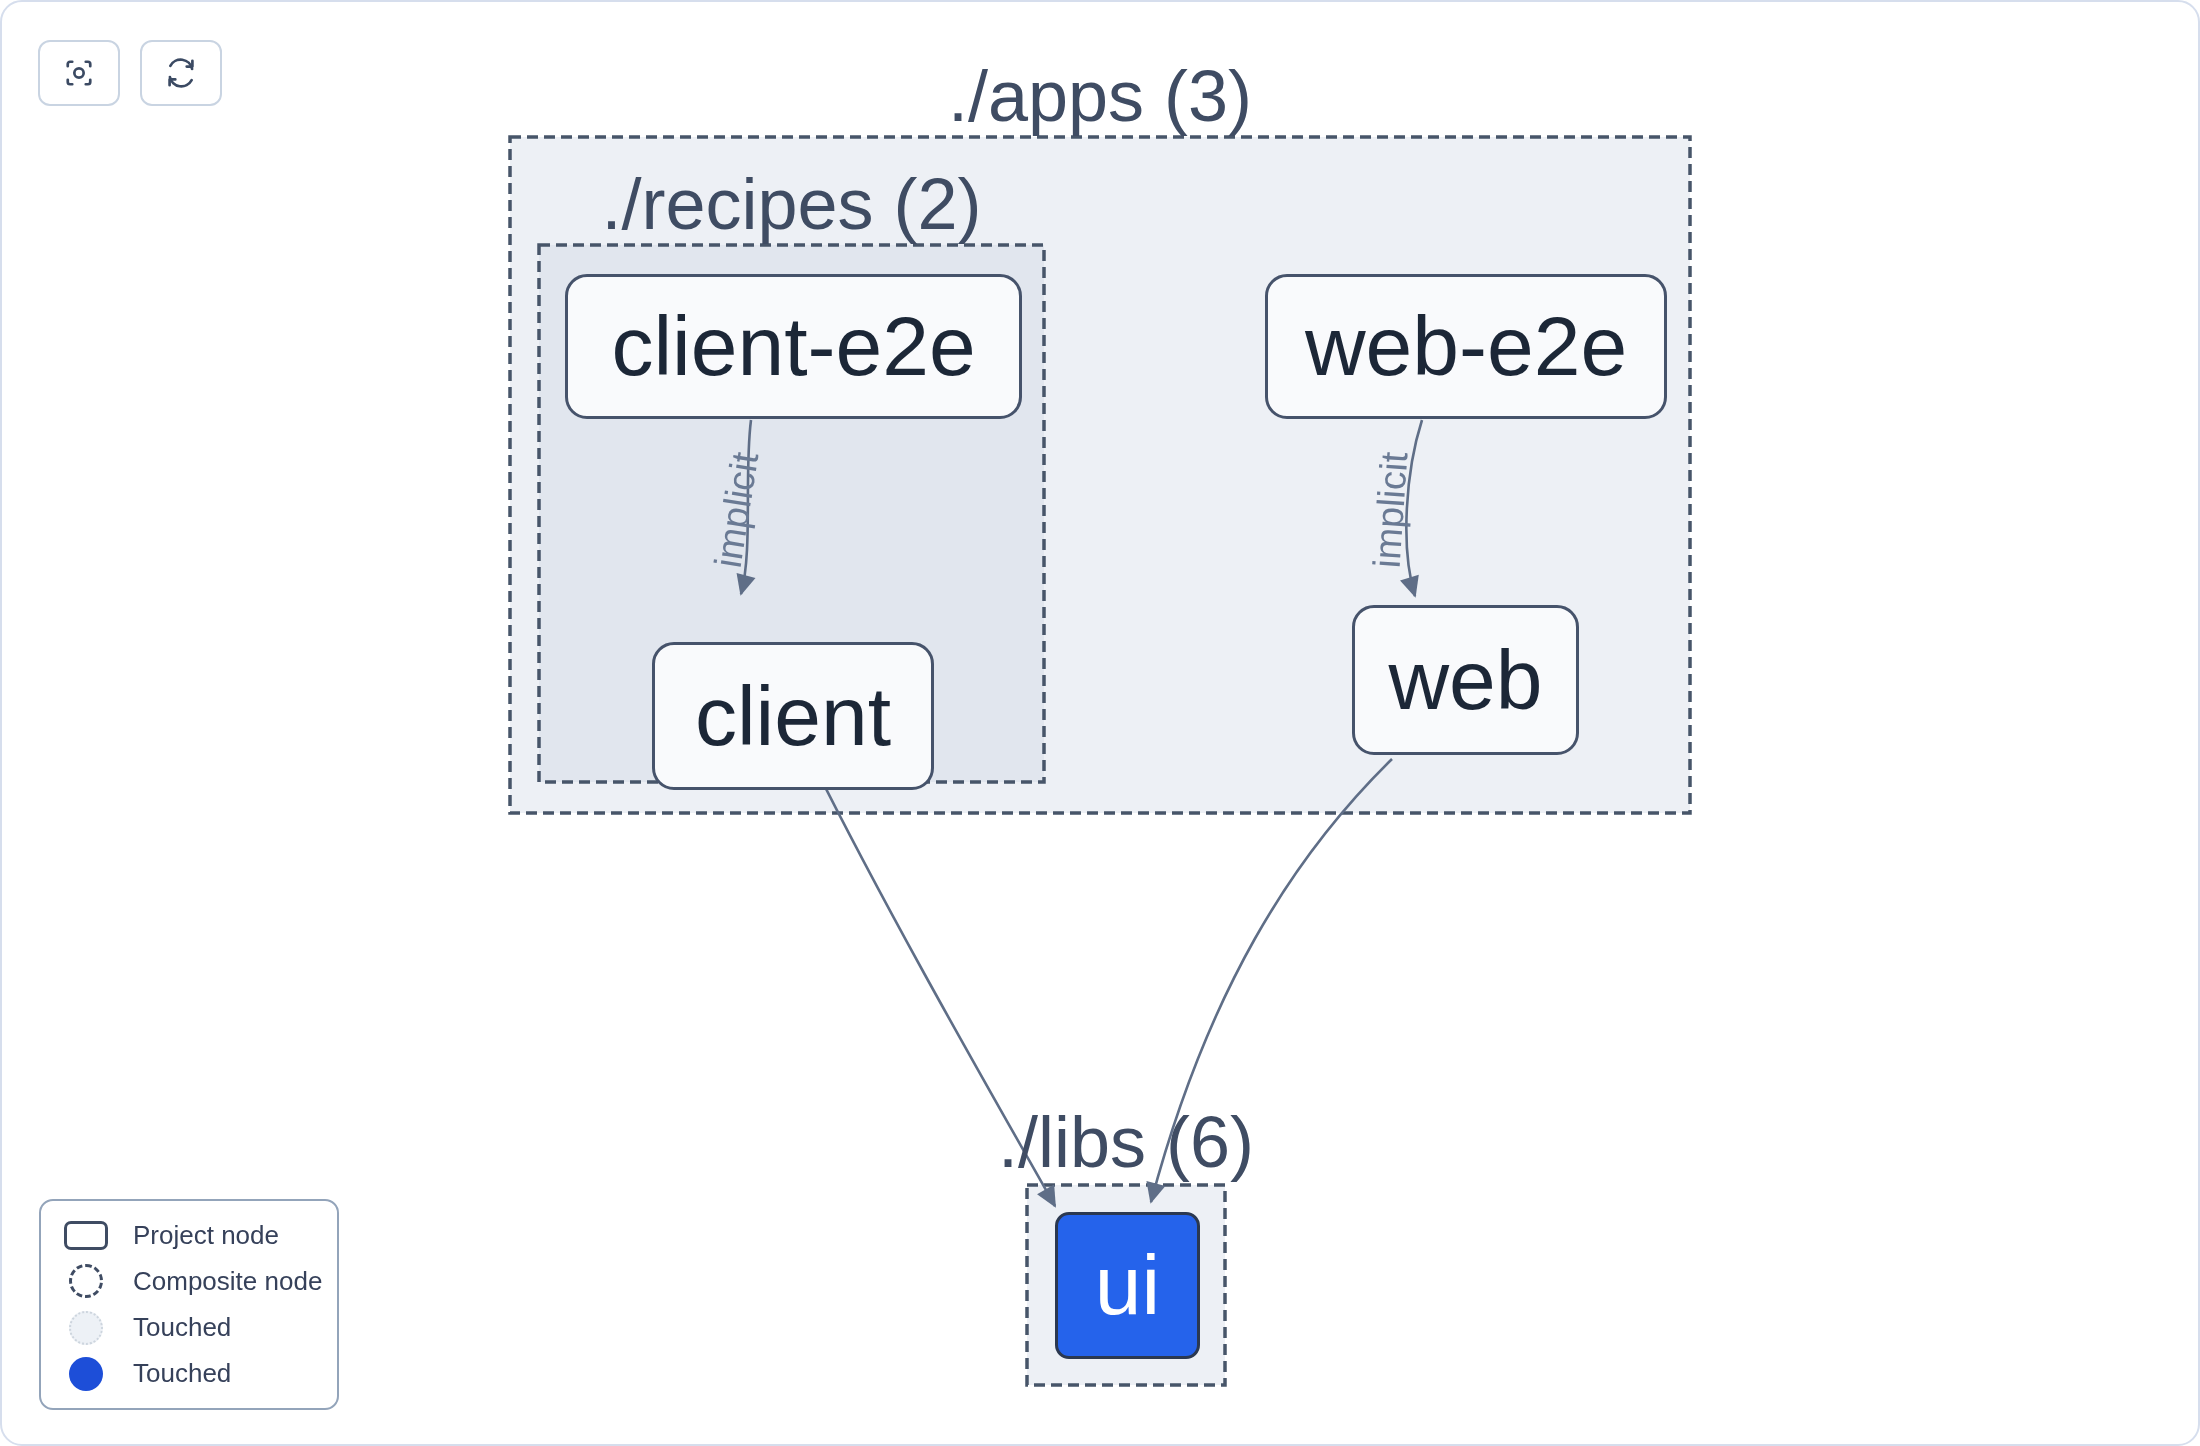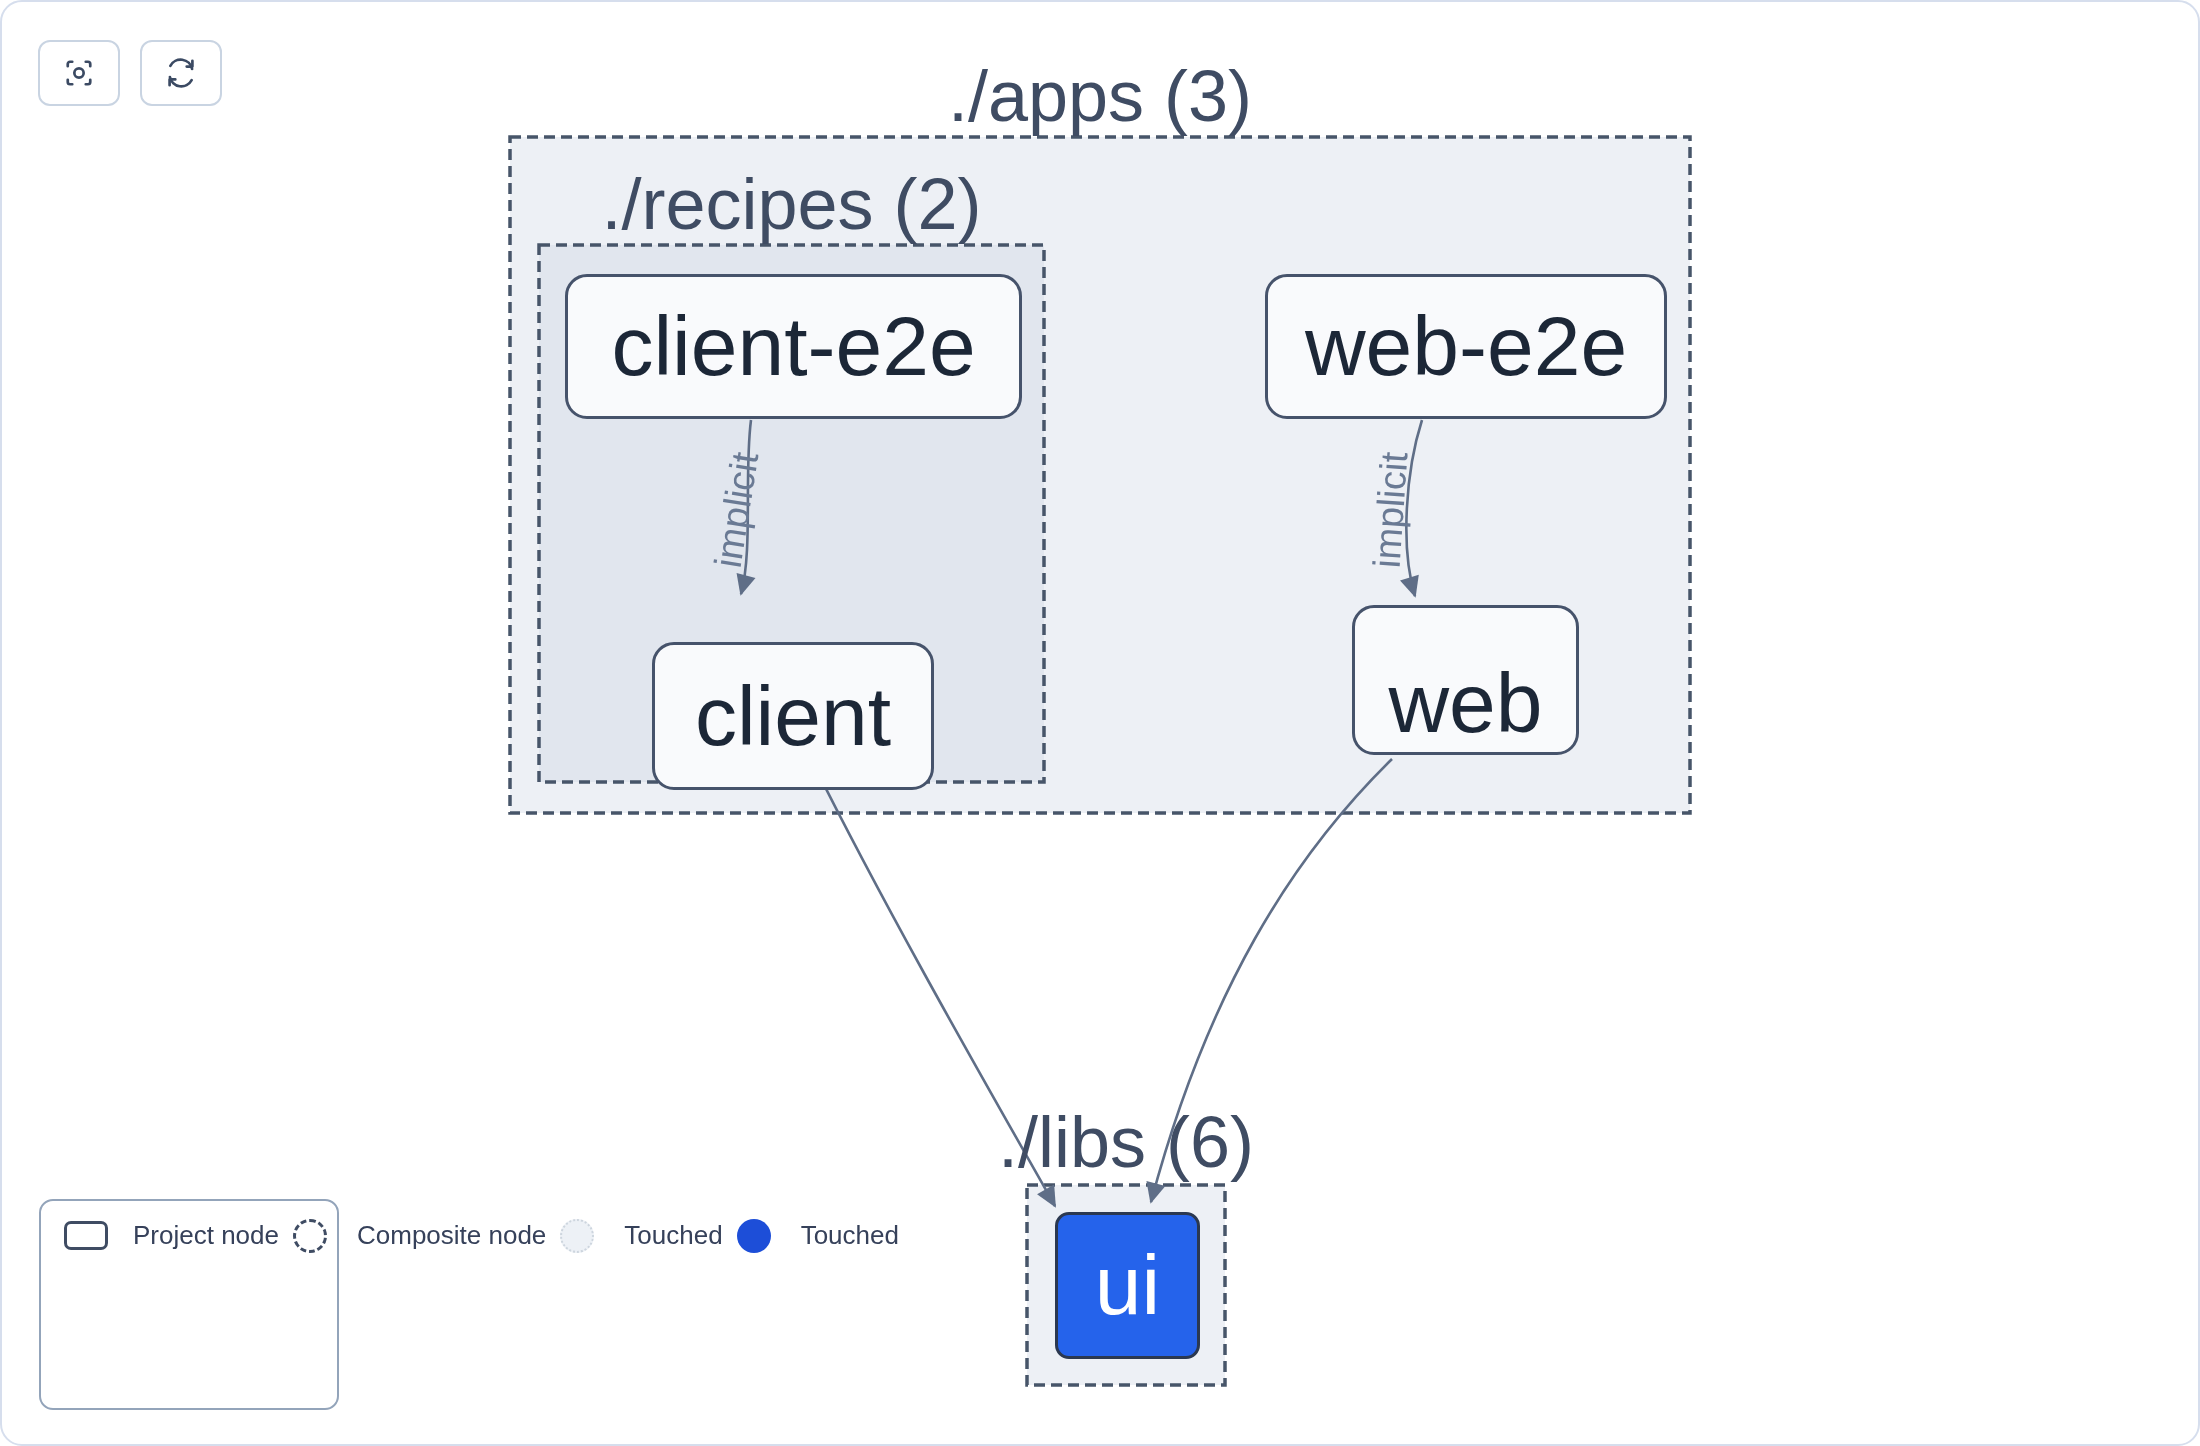--- a/index.html
+++ b/index.html
@@ -27,21 +27,21 @@
   .node{
     position:absolute;z-index:4;box-sizing:border-box;display:flex;align-items:center;justify-content:center;
     background:#f9fafc;border:3px solid #46536b;border-radius:22px;
     font-size:84px;color:#1c2737;cursor:pointer;
   }
   .node.touched{background:#2563eb;border-color:#2b3850;color:#ffffff;border-radius:14px;}
   
   .legend{
     position:absolute;left:37px;top:1197px;width:300px;height:211px;box-sizing:border-box;z-index:6;
     background:#ffffff;border:2px solid #93a4ba;border-radius:14px;padding:11px 14px;
-    display:flex;flex-direction:row;justify-content:space-around;
+    display:flex;flex-direction:column;justify-content:space-around;
   }
   .legend-row{display:flex;align-items:center;height:47px;}
   .legend-swatch{width:62px;display:flex;align-items:center;justify-content:center;flex:0 0 62px;}
   .legend-label{margin-left:16px;font-size:26px;color:#36415a;white-space:nowrap;}
   .sw-rect{width:44px;height:29px;box-sizing:border-box;border:3px solid #3f4c63;border-radius:7px;background:#fff;}
   .sw-dashed{width:34px;height:34px;box-sizing:border-box;border:3px dashed #3f4c63;border-radius:50%;background:#fff;}
   .sw-affected{width:34px;height:34px;box-sizing:border-box;border:2px dotted #cdd5de;border-radius:50%;background:#edf1f6;}
   .sw-touched{width:34px;height:34px;border-radius:50%;background:#1d4ed8;}
 </style>
 </head>
@@ -75,21 +75,21 @@
 
   <div class="node" style="left:563px;top:272px;width:457px;height:145px;">
     <span>client-e2e</span>
   </div>
   <div class="node" style="left:650px;top:605px;width:282px;height:148px;margin-top:35px;">
     <span>client</span>
   </div>
   <div class="node" style="left:1263px;top:272px;width:402px;height:145px;">
     <span>web-e2e</span>
   </div>
-  <div class="node" style="left:1350px;top:603px;width:227px;height:150px;align-items:flex-end;">
+  <div class="node" style="left:1350px;top:603px;width:227px;height:150px;">
     <span>web</span>
   </div>
   <div class="node touched" style="left:1053px;top:1210px;width:145px;height:147px;">
     <span>ui</span>
   </div>
 
   <div class="toolbar">
     <button class="tool-btn">
       <svg viewBox="0 0 24 24">
         <path d="M7.5 4.5H6A1.5 1.5 0 0 0 4.5 6v1.5"></path>

